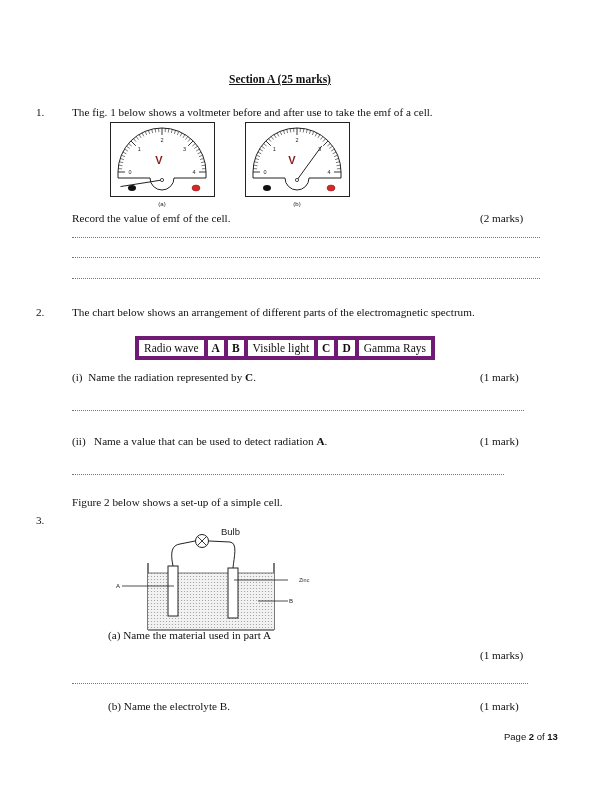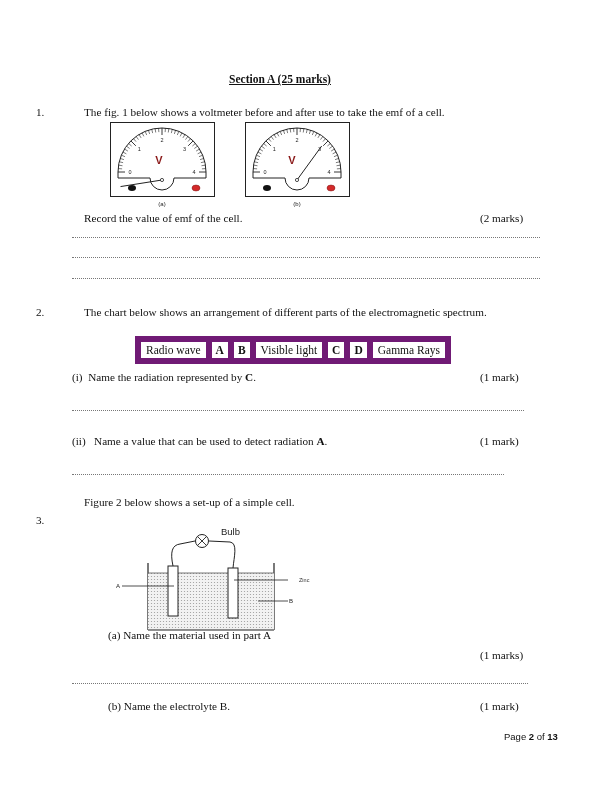--- a/index.html
+++ b/index.html
@@ -2,25 +2,25 @@
 <html><head>
 <meta charset="utf-8">
 <style>
   html, body { margin:0; padding:0; background:#ffffff; }
   body { width:612px; height:792px; position:relative; overflow:hidden;
          font-family:"Liberation Serif", serif; color:#111; font-size:11.2px; }
   .abs { position:absolute; }
   .title { left:0; width:560px; top:73px; text-align:center; font-weight:bold; font-size:11.5px; }
   .title span { text-decoration:underline; }
   .qnum { left:36px; }
-  .qtext { left:72px;margin-left:12px; }
+  .qtext { left:72px; }
   .marks { left:468px;margin-left:12px; }
   .dots { left:72px; width:468px; height:0; border-top:1px dotted #777; }
   .em-table { left:135px; top:336px; border-collapse:collapse; font-size:11.5px; }
-  .em-table td { border:6px solid #701a75; padding:1px 5px; height:14px; white-space:nowrap; }
+  .em-table td { border:4px solid #701a75; padding:1px 5px; height:14px; white-space:nowrap; }
   .em-table td.b { font-weight:bold; padding:1px 4px; }
   .footer { left:484px; top:731px; font-family:"Liberation Sans", sans-serif; font-size:9.5px;padding-left:20px; }
   .footer b { font-weight:bold; }
   svg text { font-family:"Liberation Sans", sans-serif; }
 </style>
 </head>
 <body>
 
 <div class="abs title"><span>Section A (25 marks)</span></div>
 

